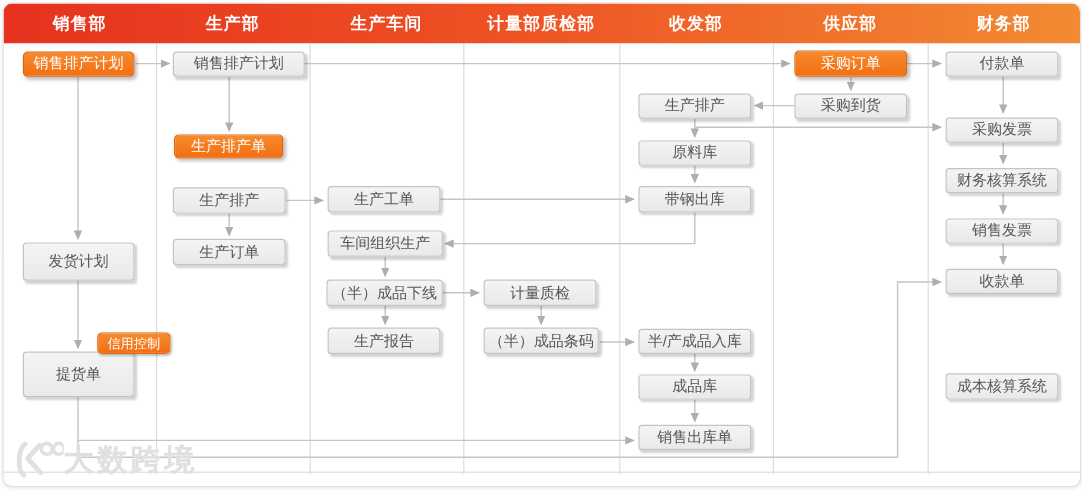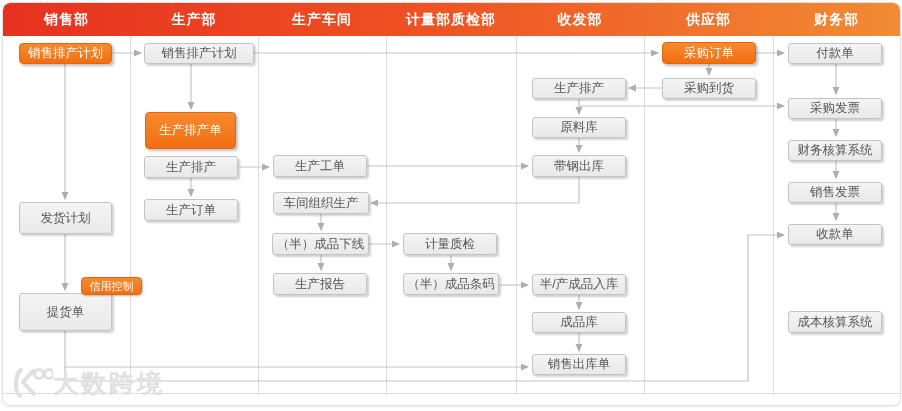--- a/index.html
+++ b/index.html
@@ -91,21 +91,21 @@
       <path d="M62 312 V364 H525" marker-end="url(#arr)"></path>
       <path d="M62 364 V378 H745 V232 H781" marker-end="url(#arr)"></path>
     </svg>
 
     <div class="node orange" style="left:16px;top:40px;width:93px;height:21px">销售排产计划</div>
     <div class="node" style="left:16px;top:199px;width:93px;height:32px">发货计划</div>
     <div class="node" style="left:16px;top:290px;width:93px;height:38px">提货单</div>
     <div class="badge" style="left:78px;top:274px;width:61px;height:18px">信用控制</div>
 
     <div class="node" style="left:141px;top:40px;width:110px;height:21px">销售排产计划</div>
-    <div class="node orange" style="left:142px;top:109px;width:91px;height:37px">生产排产单</div>
+    <div class="node orange" style="left:142px;top:109px;width:91px;height:20px">生产排产单</div>
     <div class="node" style="left:141px;top:153px;width:94px;height:22px">生产排产</div>
     <div class="node" style="left:141px;top:196px;width:94px;height:22px">生产订单</div>
 
     <div class="node" style="left:270px;top:152px;width:94px;height:22px">生产工单</div>
     <div class="node" style="left:270px;top:189px;width:96px;height:22px">车间组织生产</div>
     <div class="node" style="left:269px;top:230px;width:97px;height:22px">（半）成品下线</div>
     <div class="node" style="left:270px;top:270px;width:94px;height:22px">生产报告</div>
 
     <div class="node" style="left:400px;top:230px;width:94px;height:22px">计量质检</div>
     <div class="node" style="left:400px;top:270px;width:96px;height:22px">（半）成品条码</div>

